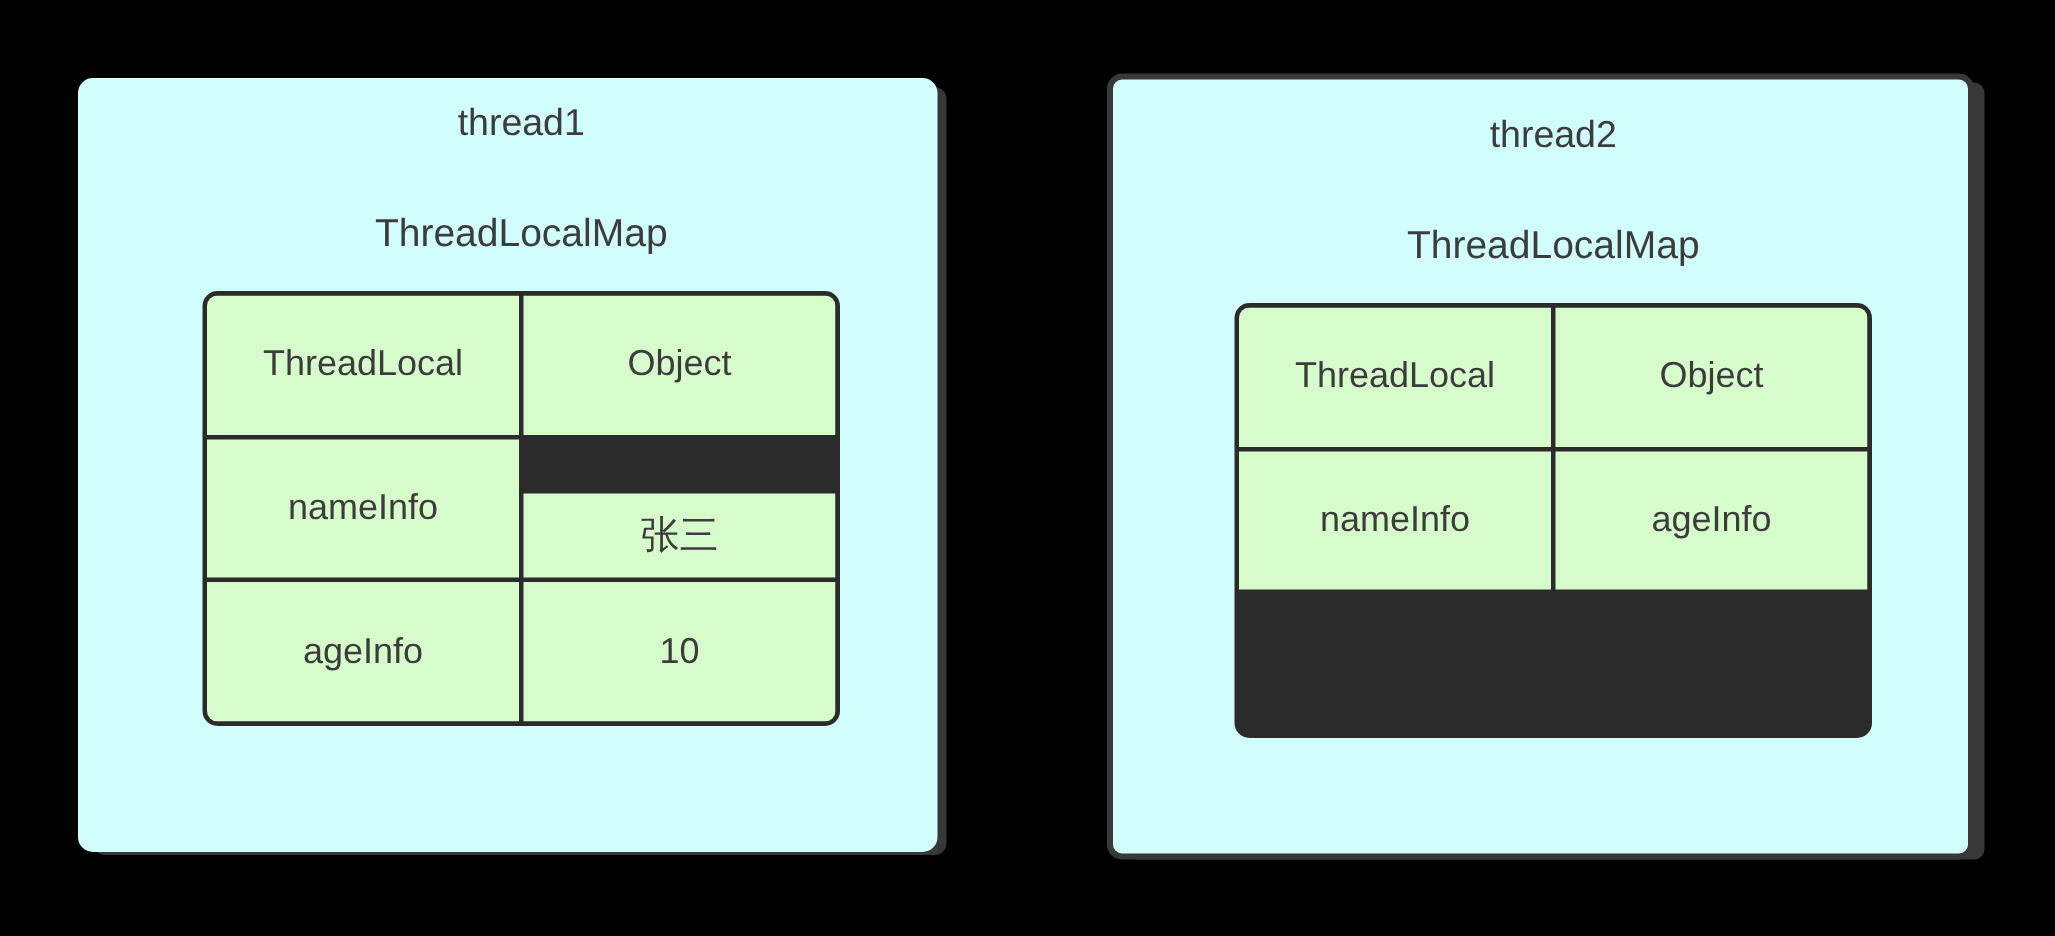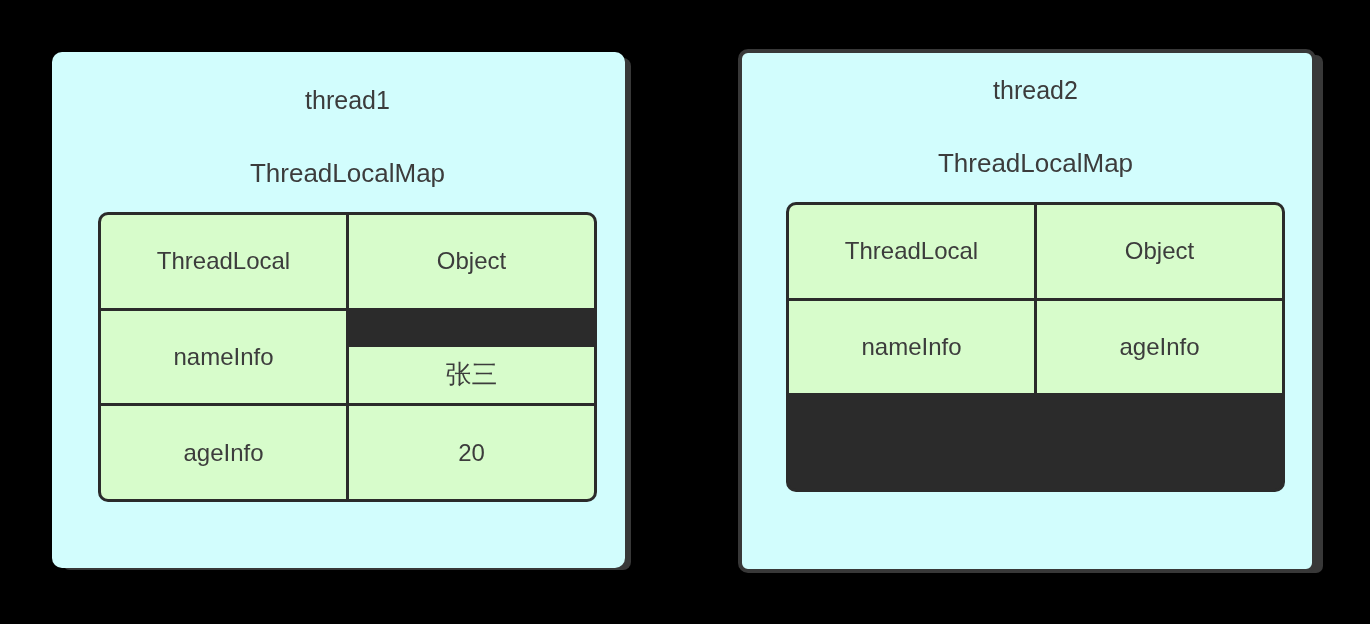--- a/index.html
+++ b/index.html
@@ -36,34 +36,34 @@
   }
   .content{
     width:425px;
     display:flex;
     flex-direction:column;
     align-items:center;
   }
   .left .content{margin-left:83px;}
   .right .content{margin-left:81px;}
   .title{
-    margin-top:31px;
+    margin-top:13px;
     line-height:34px;
     font-size:25px;
   }
   .right .title{margin-top:20px;}
   .subtitle{
     margin-top:39px;
     line-height:34px;
     font-size:26px;
   }
   .tlm-table{
     margin-top:22px;
     box-sizing:border-box;
-    width:499px;height:290px;
+    width:425px;height:290px;
     display:grid;
     grid-template-columns:1fr 1fr;
     grid-template-rows:1fr 1fr 1fr;
     gap:3px;
     background:var(--table-border,var(--table_border));
     background:var(--table_border);
     border:3px solid var(--table_border);
     border-radius:10px;
     overflow:hidden;
   }
@@ -84,21 +84,21 @@
   <section class="thread-box left">
     <div class="content">
       <div class="title">thread1</div>
       <div class="subtitle">ThreadLocalMap</div>
       <div class="tlm-table">
         <div class="cell header">ThreadLocal</div>
         <div class="cell header">Object</div>
         <div class="cell">nameInfo</div>
         <div class="cell cjk">张三</div>
         <div class="cell">ageInfo</div>
-        <div class="cell">20</div>
+        <div class="cell">10</div>
       </div>
     </div>
   </section>
 
   <section class="thread-box right">
     <div class="content">
       <div class="title">thread2</div>
       <div class="subtitle">ThreadLocalMap</div>
       <div class="tlm-table">
         <div class="cell header">ThreadLocal</div>

